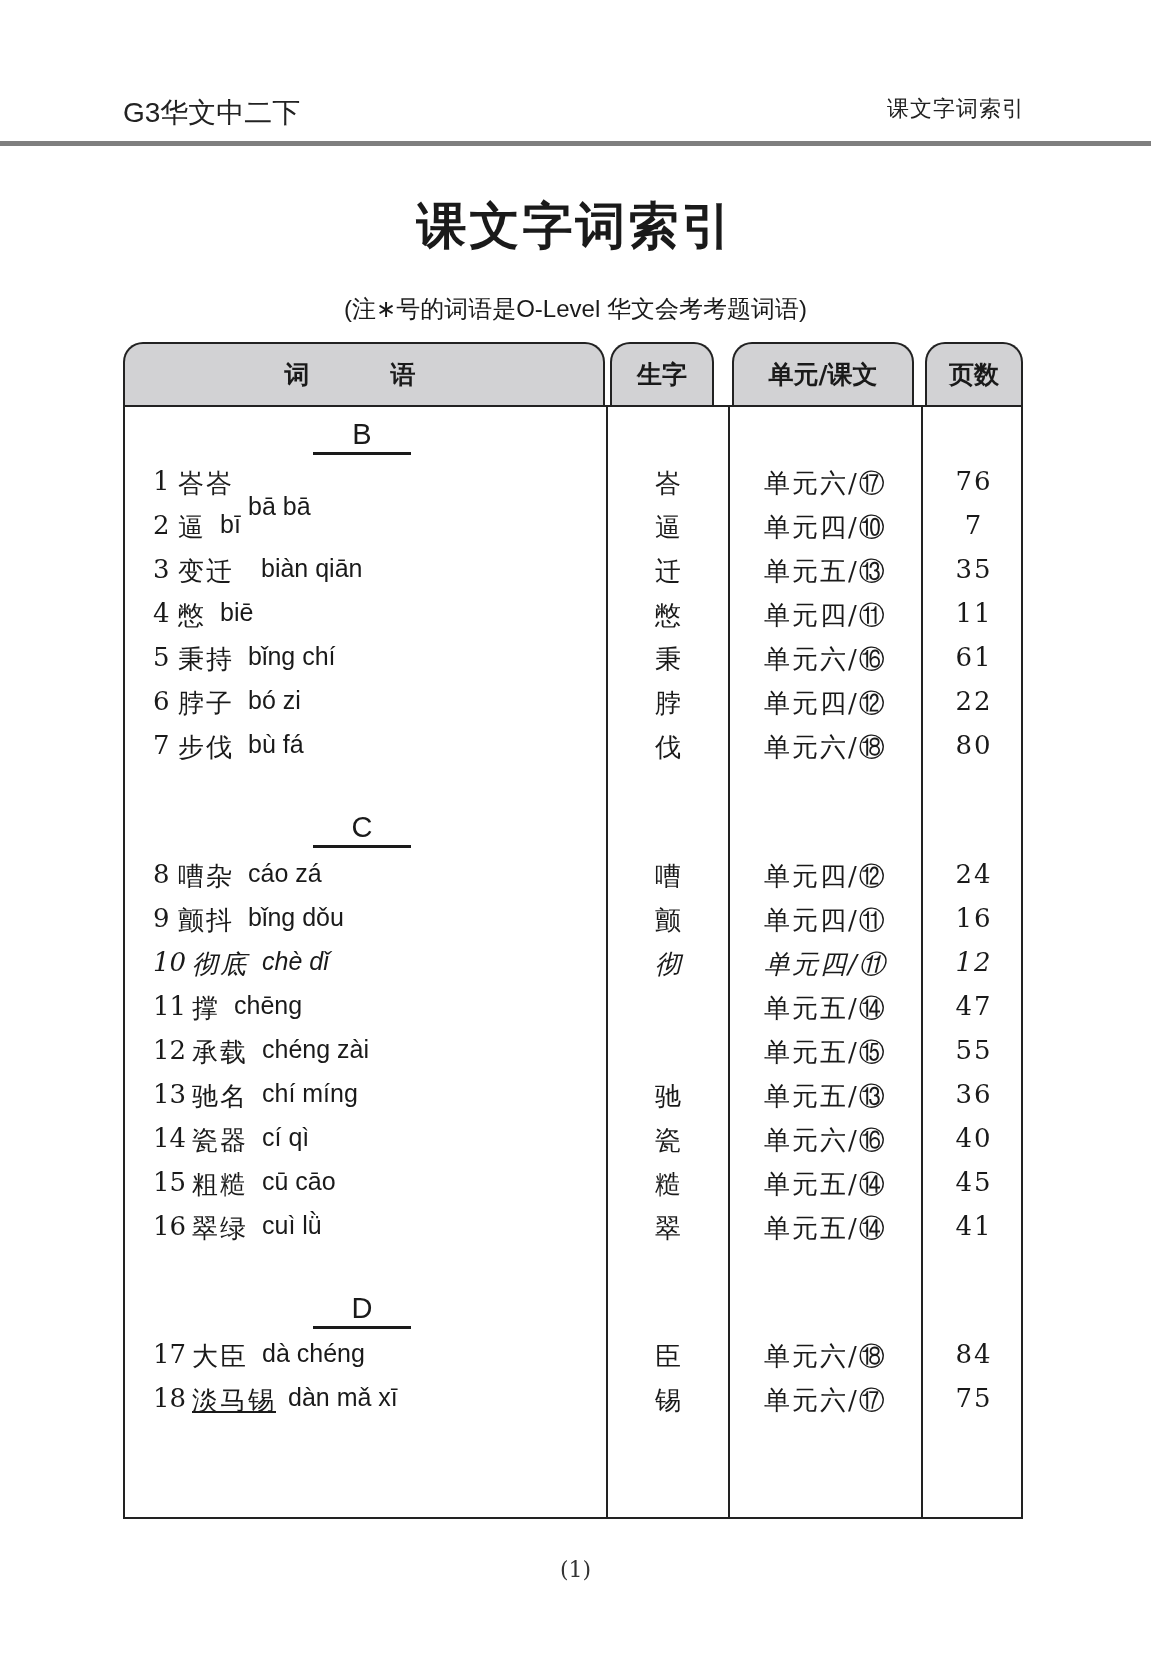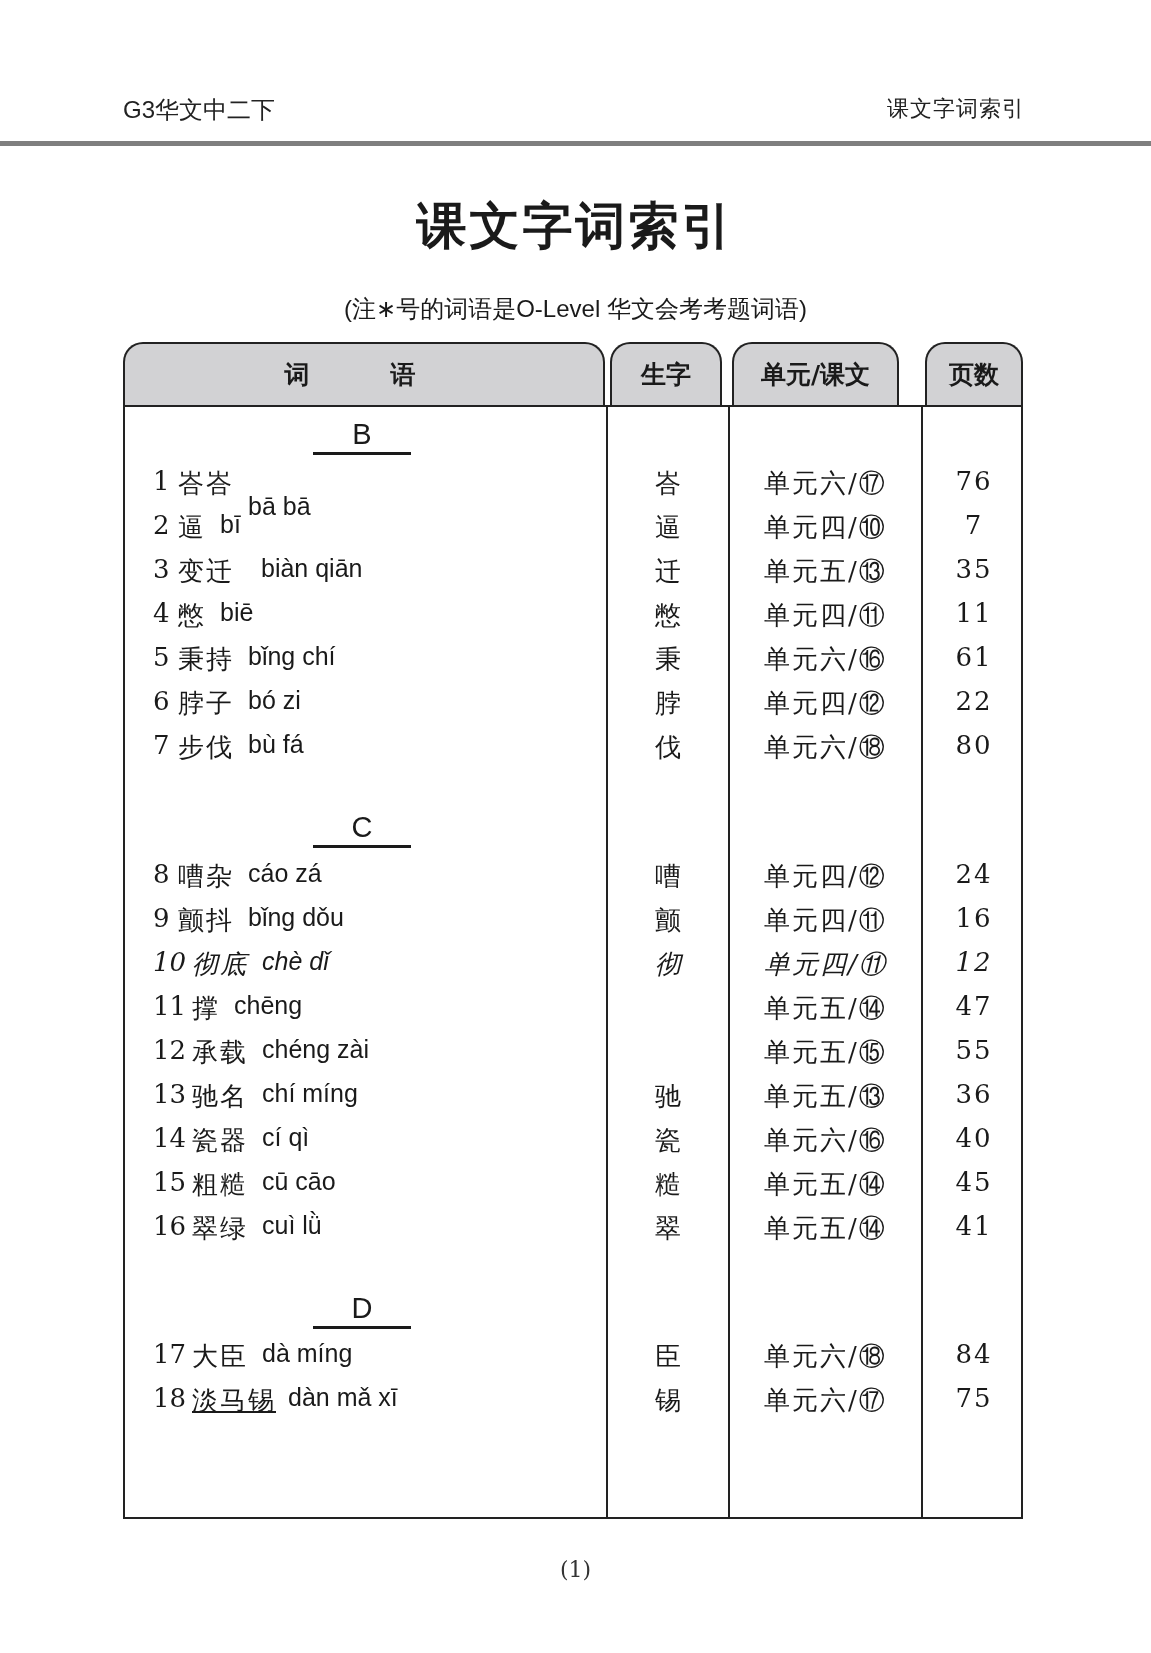--- a/index.html
+++ b/index.html
@@ -1,27 +1,27 @@
 <!DOCTYPE html>
 <html><head>
   <meta charset="utf-8">
   <style>
     html, body { margin: 0; padding: 0; background: #ffffff; }
     body { width: 1151px; height: 1653px; position: relative; overflow: hidden; color: #1a1a1a; }
-    .hdr-left { position: absolute; left: 123px; top: 94px; font-family: "Liberation Sans", sans-serif; font-size: 24px; color: #222; }
+    .hdr-left { position: absolute; left: 123px; top: 94px; font-family: "Liberation Sans", sans-serif; font-size: 28px; color: #222; }
     .hdr-right { position: absolute; right: 126px; top: 94px; font-family: "Liberation Sans", sans-serif; font-size: 22px; color: #222; letter-spacing: 1px; }
     .hdr-rule { position: absolute; left: 0; top: 141px; width: 1151px; height: 5px; background: #7f7f7f; }
     .title { position: absolute; left: 0; width: 1151px; top: 193px; text-align: center; font-family: "DejaVu Sans", sans-serif; font-weight: bold; font-size: 50px; letter-spacing: 3px; color: #1a1a1a; }
     .note { position: absolute; left: 0; width: 1151px; top: 293px; text-align: center; font-family: "Liberation Sans", sans-serif; font-size: 24px; color: #1a1a1a; }
 
     .table { position: absolute; left: 123px; top: 342px; width: 900px; height: 1177px; }
     .th { position: absolute; top: 0; height: 63px; background: #d2d2d4; border: 2px solid #222; border-bottom: none; border-radius: 20px 20px 0 0; box-sizing: border-box; display: flex; align-items: center; justify-content: center; font-family: "DejaVu Sans", sans-serif; font-weight: bold; font-size: 25px; color: #1a1a1a; }
     .th-word { left: 0; width: 482px; letter-spacing: 28px; }
-    .th-char { left: 487px; width: 112px; }
-    .th-unit { left: 609px; width: 167px; }
+    .th-char { left: 487px; width: 104px; }
+    .th-unit { left: 609px; width: 182px; }
     .th-page { left: 802px; width: 98px; }
     .hline { position: absolute; left: 0; width: 900px; height: 2px; background: #222; }
     .vline { position: absolute; width: 2px; background: #222; }
 
     .section { position: absolute; left: 190px; width: 98px; text-align: center; font-family: "Liberation Sans", sans-serif; font-size: 29px; color: #1a1a1a; }
     .section-bar { position: absolute; left: 0; bottom: -4px; width: 98px; height: 3px; background: #1a1a1a; }
 
     .row { position: absolute; left: 0; width: 900px; height: 40px; font-size: 26px; }
     .row .num { position: absolute; left: 30px; font-family: "DejaVu Serif", serif; }
     .row .word { position: absolute; font-family: "DejaVu Serif", serif; letter-spacing: 2px; }
@@ -196,21 +196,21 @@
   </div>
 
   <div class="section" style="top:950px;">
     <span>D</span>
     <div class="section-bar"></div>
   </div>
 
   <div class="row" style="top:997px;">
     <span class="num">17</span>
     <span class="word" style="left:69px;">大臣</span>
-    <span class="pinyin" style="left:139px;">dà míng</span>
+    <span class="pinyin" style="left:139px;">dà chéng</span>
     <span class="char">臣</span>
     <span class="unit">单元六/⑱</span>
     <span class="page">84</span>
   </div>
   <div class="row" style="top:1041px;">
     <span class="num">18</span>
     <span class="word" style="left:69px;text-decoration:underline;">淡马锡</span>
     <span class="pinyin" style="left:165px;">dàn mǎ xī</span>
     <span class="char">锡</span>
     <span class="unit">单元六/⑰</span>

